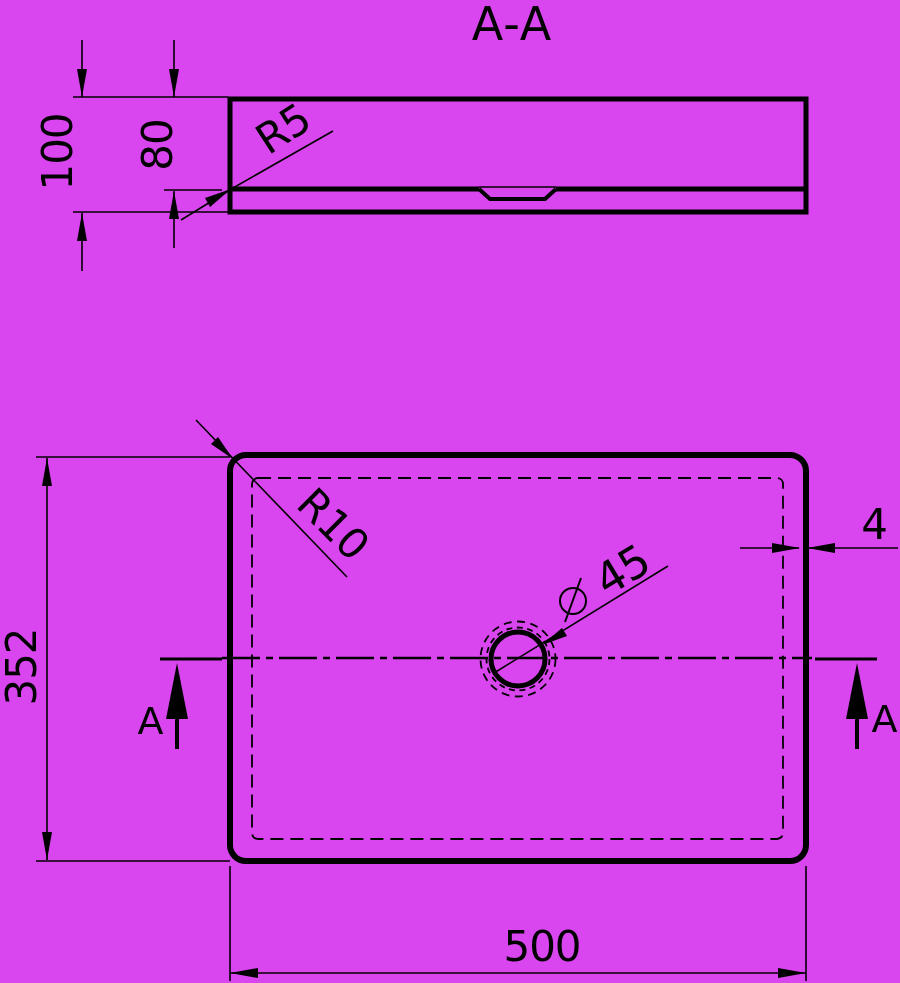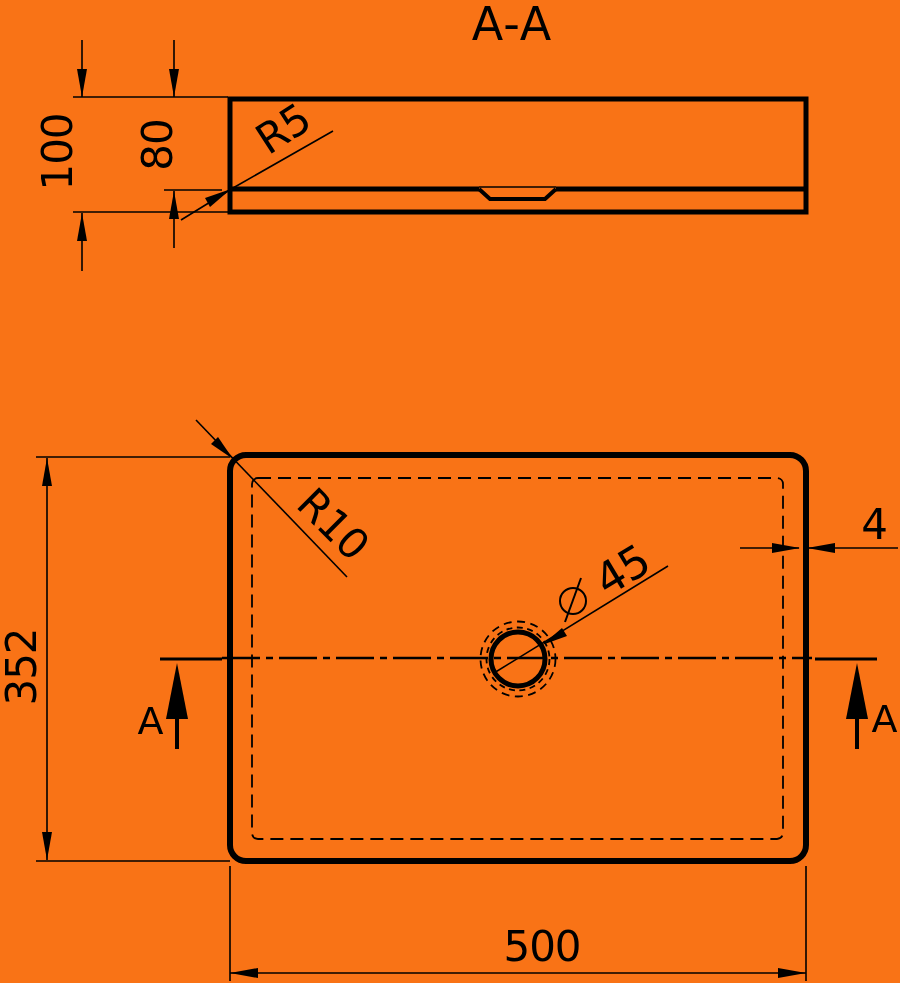--- a/index.html
+++ b/index.html
@@ -1,16 +1,16 @@
 <!DOCTYPE html>
 <html><head>
 <meta charset="utf-8">
 <style>
   html,body{margin:0;padding:0;background:#ffffff;}
-  .page{width:900px;height:983px;background:#f97316;position:relative;overflow:hidden;}
+  .page{width:900px;height:983px;background:#d946ef;position:relative;overflow:hidden;}
   svg{color:#000000;display:block;}
   svg text{
     fill:currentColor;
     font-family:"DejaVu Sans","Liberation Sans",sans-serif;
     font-size:42px;
     text-anchor:middle;
     dominant-baseline:central;
     letter-spacing:-1px;
   }
   .t-title{font-size:46px;letter-spacing:1px;}

